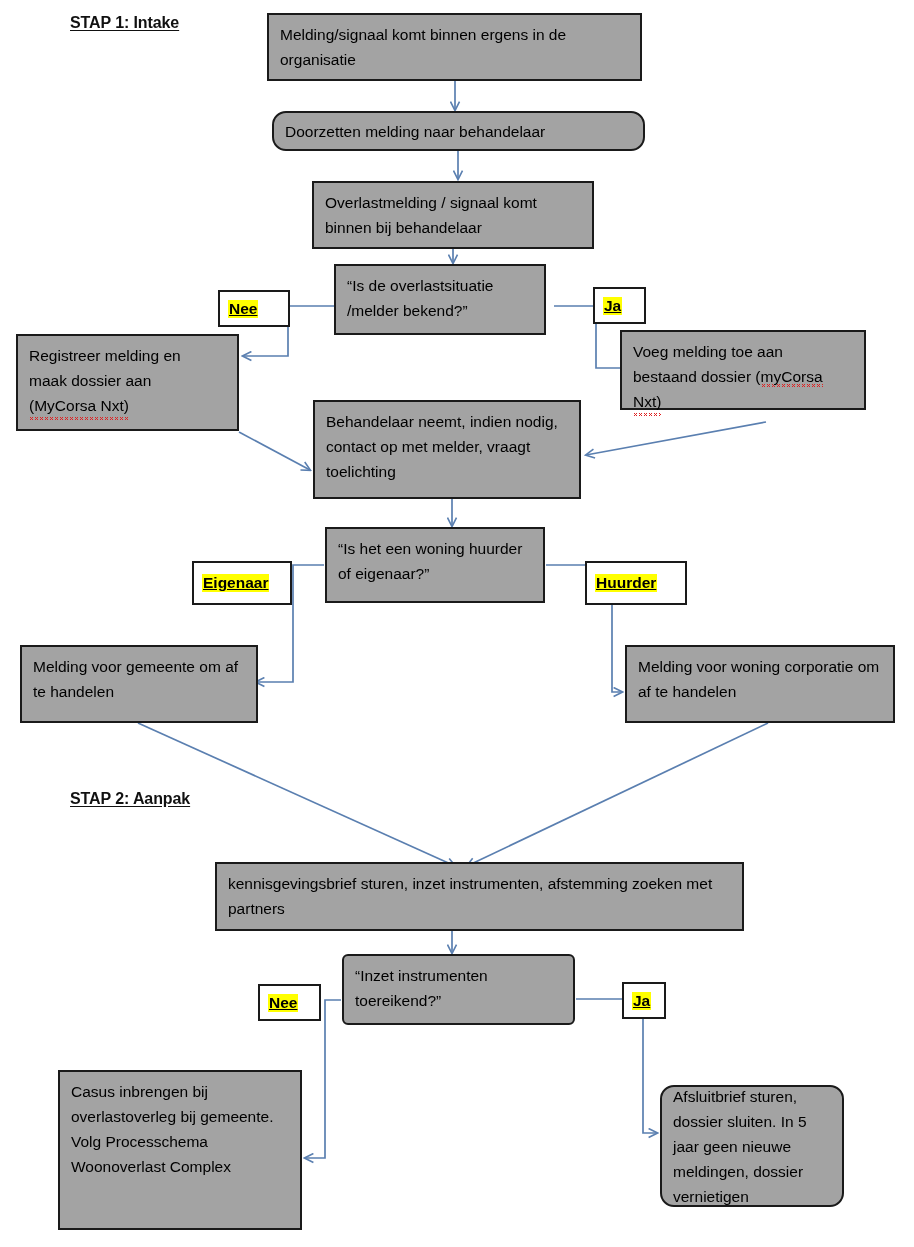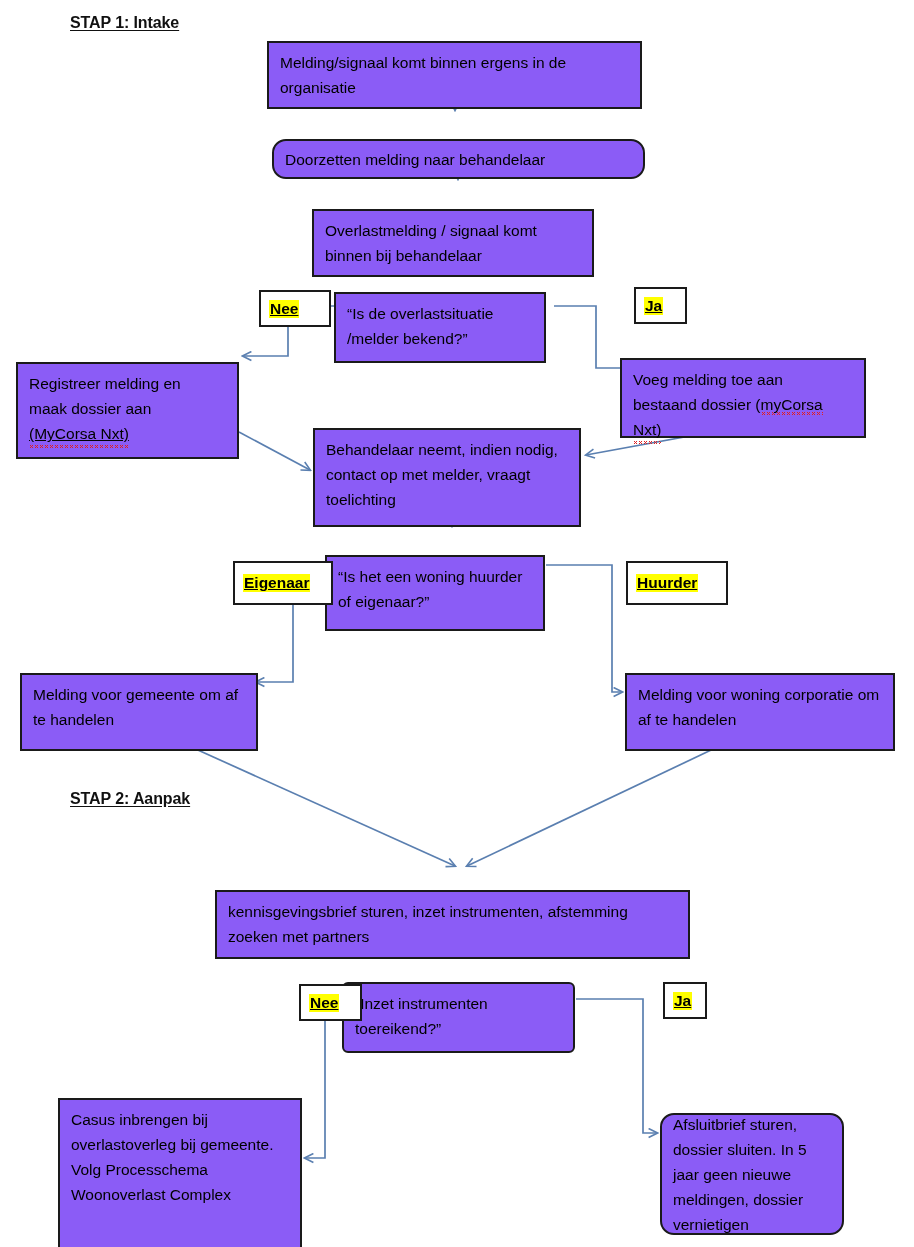--- a/index.html
+++ b/index.html
@@ -23,27 +23,26 @@
     left: 0;
     top: 0;
     width: 914px;
     height: 1247px;
     pointer-events: none;
   }
   .node {
     position: absolute;
     box-sizing: border-box;
     border: 2px solid #1a1a1a;
-    background: #8b5cf6;
+    background: #a3a3a3;
     color: #000000;
     font-size: 15.5px;
     line-height: 1.62;
     padding: 7px 11px 6px 11px;
     z-index: 2;
-    margin-top: 28px;
   }
   .node.center-v {
     display: flex;
     flex-direction: column;
     justify-content: center;
     border-radius: 14px;
   }
   .heading {
     position: absolute;
     font-size: 16px;
@@ -58,21 +57,20 @@
   .label-box {
     position: absolute;
     box-sizing: border-box;
     border: 2px solid #1a1a1a;
     background: #ffffff;
     display: flex;
     align-items: center;
     justify-content: flex-start;
     padding-left: 8px;
     z-index: 4;
-    margin-left: 41px;
   }
   .label-box .hl {
     background: #ffff00;
     color: #000000;
     font-size: 15.5px;
     font-weight: bold;
     text-decoration: underline;
     text-underline-offset: 1px;
     padding: 0 1px;
     white-space: nowrap;
@@ -134,21 +132,21 @@
     <span class="hl">Nee</span>
   </div>
 
   <div class="label-box" style="left:593px; top:287px; width:53px; height:37px;">
     <span class="hl spell">Ja</span>
   </div>
 
   <div class="node" style="left:16px; top:334px; width:223px; height:97px;">
     <span class="txt">Registreer melding en</span>
     <span class="txt">maak dossier aan</span>
-    <span class="txt spell" style="display:inline-block;text-decoration:underline;">(MyCorsa Nxt)</span>
+    <span class="txt spell" style="display:inline-block;">(MyCorsa Nxt)</span>
   </div>
 
   <div class="node" style="left:620px; top:330px; width:246px; height:80px;">
     <span class="txt">Voeg melding toe aan</span>
     <span class="txt"><span>bestaand dossier (</span><span class="spell">myCorsa</span></span>
     <span class="txt spell" style="display:inline-block;">Nxt)</span>
   </div>
 
   <div class="node" style="left:313px; top:400px; width:268px; height:99px;">Behandelaar neemt, indien nodig, contact op met melder, vraagt toelichting</div>
 
@@ -159,21 +157,21 @@
   </div>
 
   <div class="label-box" style="left:585px; top:561px; width:102px; height:44px;">
     <span class="hl">Huurder</span>
   </div>
 
   <div class="node" style="left:20px; top:645px; width:238px; height:78px;">Melding voor gemeente om af te handelen</div>
 
   <div class="node" style="left:625px; top:645px; width:270px; height:78px;">Melding voor woning corporatie om af te handelen</div>
 
-  <div class="node" style="left:215px; top:862px; width:475px; height:69px;">kennisgevingsbrief sturen, inzet instrumenten, afstemming zoeken met partners</div>
+  <div class="node" style="left:215px; top:862px; width:529px; height:69px;">kennisgevingsbrief sturen, inzet instrumenten, afstemming zoeken met partners</div>
 
   <div class="node" style="left:342px; top:954px; width:233px; height:71px;border-radius:6px;">“Inzet instrumenten toereikend?”</div>
 
   <div class="label-box" style="left:258px; top:984px; width:63px; height:37px;">
     <span class="hl">Nee</span>
   </div>
 
   <div class="label-box" style="left:622px; top:982px; width:44px; height:37px;">
     <span class="hl">Ja</span>
   </div>

